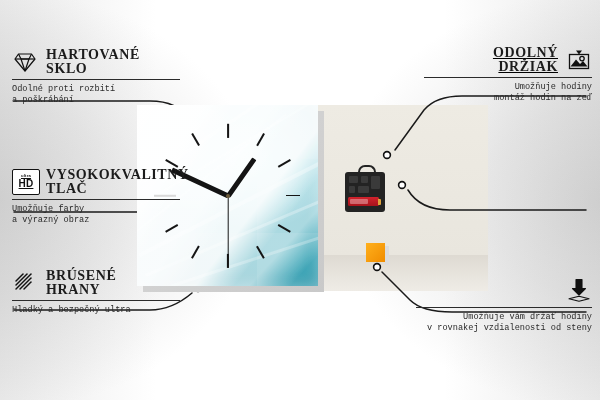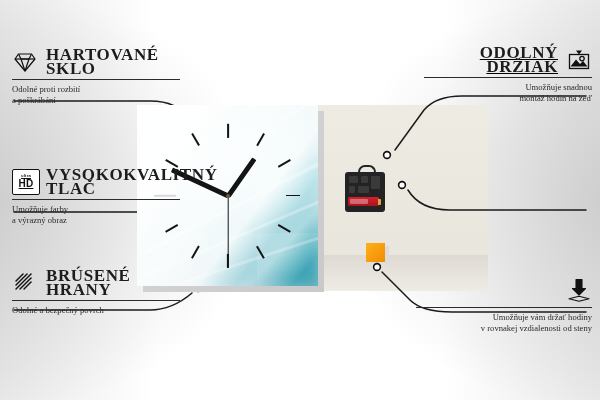--- a/index.html
+++ b/index.html
@@ -23,31 +23,31 @@
   .feature{position:absolute;width:168px;}
   .feature.left{left:12px;text-align:left;}
   .feature.right{right:8px;text-align:right;}
 
   .fhead{display:flex;align-items:center;gap:8px;}
   .feature.right .fhead{justify-content:flex-end;text-decoration:underline;}
   .feature.left .fhead{justify-content:flex-start;}
 
   .ftitle{
     font-family:"Liberation Serif",serif;
-    font-size:17px;font-weight:700;letter-spacing:.6px;
+    font-size:14px;font-weight:700;letter-spacing:.6px;
     line-height:13.5px;color:#1c1c1c;text-transform:uppercase;
     white-space:pre-line;
   }
   .ficon{flex:0 0 auto;width:26px;height:26px;display:block;color:#111;}
   .ficon svg{display:block;width:26px;height:26px;}
 
   .rule{height:1px;background:#2b2b2b;margin:4px 0 4px 0;width:100%;}
 
   .fdesc{
-    font-family:Liberation Serif, serif;
+    font-family:Liberation Mono, monospace;
     font-size:8.6px;line-height:10.6px;color:#2a2a2a;
     white-space:pre-line;
   }
 
   
   .hdbox{
     width:26px;height:24px;border:1.4px solid #111;border-radius:2px;
     display:flex;flex-direction:column;align-items:center;justify-content:center;
     background:#fff;line-height:1;text-decoration:underline;
   }
@@ -236,40 +236,40 @@
           <line x1="4" y1="11" x2="11" y2="4"></line>
               <line x1="8" y1="19" x2="19" y2="8"></line>
           <line x1="12" y1="19" x2="19" y2="12"></line>
         </g>
           </svg>
       </span>
       <span class="ftitle">BRÚSENÉ
 HRANY</span>
     </div>
     <div class="rule"></div>
-    <div class="fdesc">Odolné a bezpečný povrch</div>
+    <div class="fdesc">Hladký a bezpečný ultra</div>
   </div>
 
   <div class="feature right" style="top:46px;">
     <div class="fhead">
       <span class="ftitle">ODOLNÝ
 DRŽIAK</span>
       <span class="ficon">
         <svg viewBox="0 0 26 26">
             <g fill="none" stroke="#111" stroke-width="1.3">
           <rect x="3.5" y="7.5" width="19" height="14"></rect>
           <path d="M13 7.5 L10 3.5 H16 Z" fill="#111" stroke="none"></path>
           <path d="M4.5 19.5 L10 12.5 L14 17 L17 14 L21.5 19.5 Z" fill="#111" stroke="none"></path>
           <circle cx="16" cy="11.6" r="2.2"></circle>
         </g>
           </svg>
       </span>
     </div>
     <div class="rule"></div>
-    <div class="fdesc">Umožňuje snadnou
+    <div class="fdesc">Umožňuje hodiny
 montáž hodin na zeď</div>
   </div>
 
 
   <div class="feature right" style="top:277px;width:176px;">
     <div class="fhead">
       <span class="ficon">
         <svg viewBox="0 0 26 26">
             <g fill="#111" stroke="#111" stroke-width="1.1" stroke-linejoin="round">
           <path d="M10 2.5 h6 v9 h3.5 L13 18 L6.5 11.5 H10 Z"></path>

